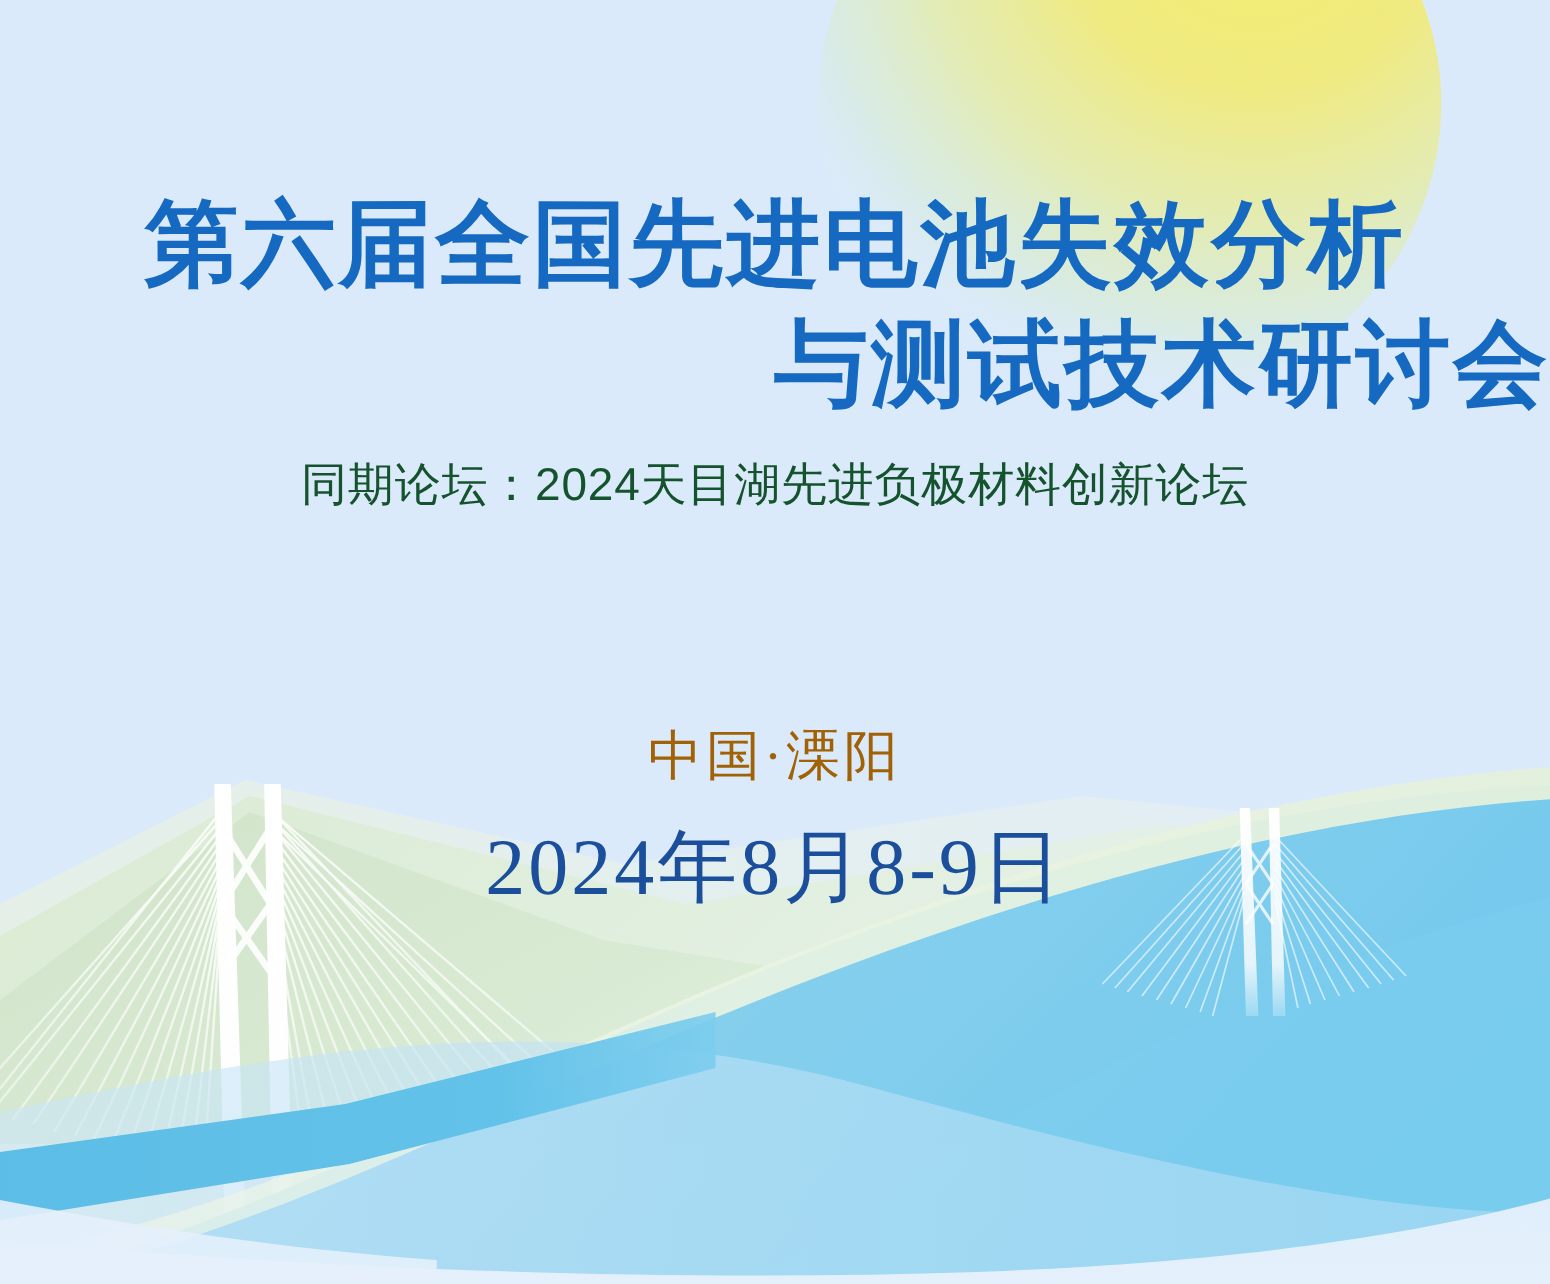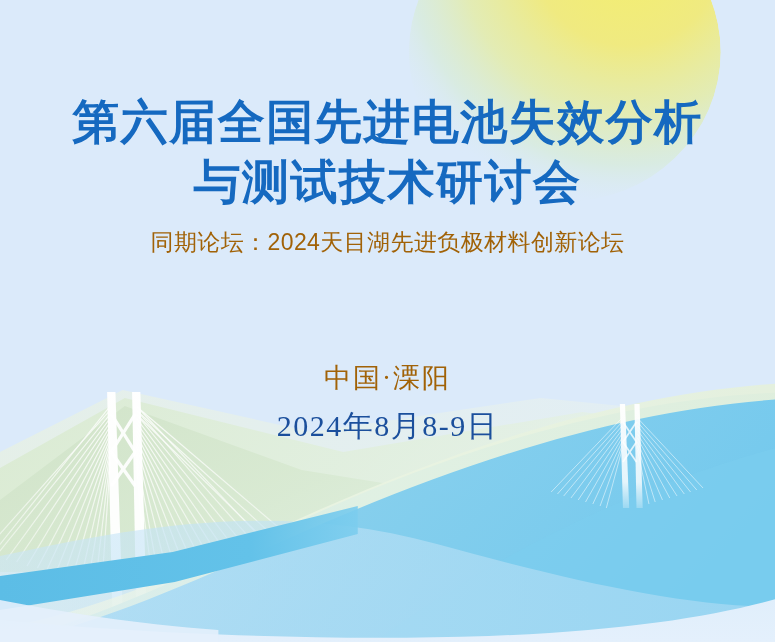--- a/index.html
+++ b/index.html
@@ -39,31 +39,31 @@
 
   .title-line {
     font-weight: 700;
     font-size: 47px;
     line-height: 1.12;
     letter-spacing: 1.5px;
     color: #1569c0;
     white-space: nowrap;
   }
   #title-line-1 { position: absolute; top: 96px;  left: 0; width: 775px; }
-  #title-line-2 { position: absolute; top: 156px; left: 0; width: 775px; }
+  #title-line-2 { position: absolute; top: 156px; left: 0; width: 775px; text-align: right; }
 
   #subtitle {
     position: absolute;
     top: 227px;
     left: 0;
     width: 775px;
     font-size: 23px;
     font-weight: 400;
     letter-spacing: 0.4px;
-    color: #a16207;
+    color: #14532d;
     white-space: nowrap;
   }
 
   #location {
     position: absolute;
     top: 360px;
     left: 0;
     width: 775px;
     font-family: "Liberation Serif", "DejaVu Serif", serif;
     font-size: 27px;
@@ -72,21 +72,21 @@
     color: #a16207;
     white-space: nowrap;
   }
 
   #dates {
     position: absolute;
     top: 406px;
     left: 0;
     width: 775px;
     font-family: "Liberation Serif", "DejaVu Serif", serif;
-    font-size: 30px;
+    font-size: 40px;
     font-weight: 400;
     letter-spacing: 1.5px;
     color: #1b4f9c;
     white-space: nowrap;
   }
 </style>
 </head>
 <body>
 
 <div id="poster">

